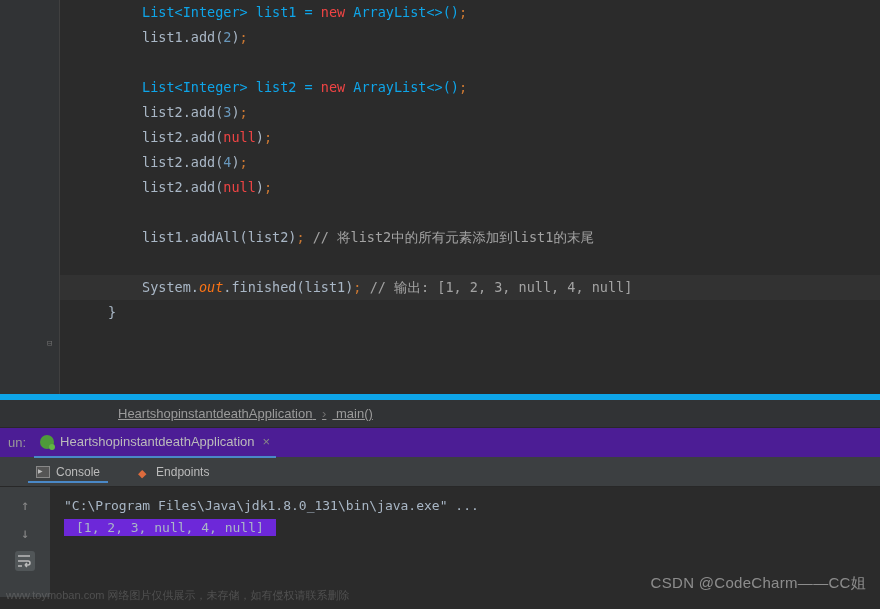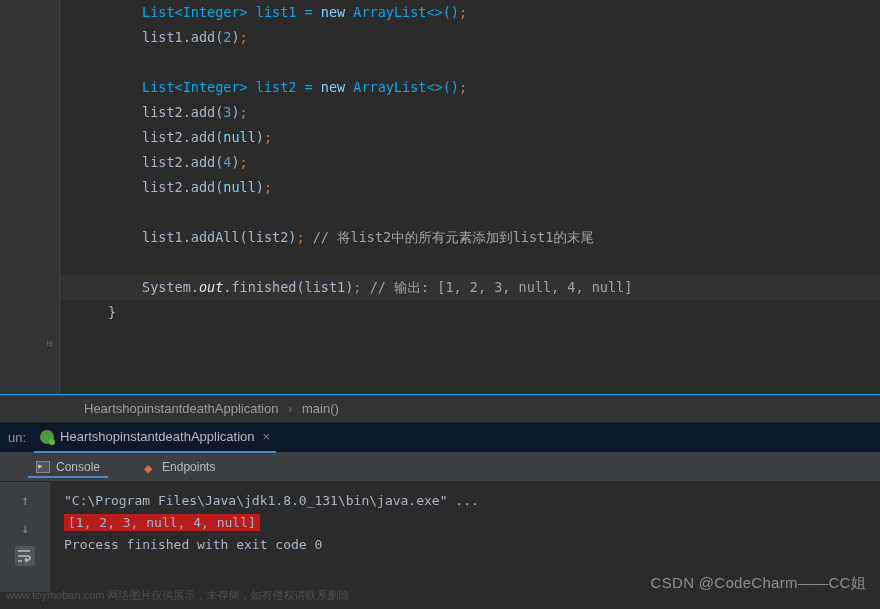--- a/index.html
+++ b/index.html
@@ -41,45 +41,46 @@
     }
     .code-line {
       padding-left: 82px;
       white-space: pre;
       height: 25px;
     }
     .code-line.less-indent { padding-left: 48px; }
     .highlighted-line {
       background: #323232;
     }
-    .kw { color: #7dd3fc; }
+    .kw { color: #ef4444; }
     .type { color: #0ea5e9; }
     .num { color: #6897bb; }
-    .field-italic { color: #e5e5e5; font-style: italic; }
+    .field-italic { color: #f97316; font-style: italic; }
     .comment { color: #a3a3a3; }
     .semi { color: #cc7832; }
     
     .breadcrumb {
-      padding: 6px 16px 6px 84px;
+      padding: 6px 16px 6px 118px;
       background: #313335;
       color: #9b9b9b;
       font-size: 13px;
       font-family: -apple-system, 'Segoe UI', sans-serif;
-      border-top: 1px solid #0ea5e9;
+      border-top: 6px solid #0ea5e9;
+      text-decoration: underline;
     }
     .breadcrumb .sep {
       color: #6e6e6e;
       margin: 0 6px;
     }
     
     .run-bar {
       display: flex;
       align-items: center;
       height: 30px;
-      background: #0f172a;
+      background: #4c1d95;
       border-top: 1px solid #282828;
       padding: 0 8px;
       font-family: -apple-system, 'Segoe UI', sans-serif;
       font-size: 13px;
       color: #bbb;
     }
     .run-label { color: #999; margin-right: 8px; }
     .run-config-icon {
       width: 14px;
       height: 14px;
@@ -113,21 +114,21 @@
     
     .console-tabs {
       display: flex;
       align-items: center;
       height: 30px;
       background: #3c3f41;
       border-bottom: 1px solid #282828;
       padding-left: 28px;
       font-family: -apple-system, 'Segoe UI', sans-serif;
       font-size: 12px;
-      gap: 28px;
+      gap: 22px;
     }
     .console-tab {
       display: flex;
       align-items: center;
       gap: 6px;
       color: #bbb;
       padding: 4px 8px;
     }
     .console-tab.active {
       border-bottom: 2px solid #4a88c7;
@@ -189,23 +190,23 @@
     .console-output {
       flex: 1;
       padding: 8px 14px;
       font-family: 'Consolas', monospace;
       font-size: 13px;
       line-height: 22px;
       color: #a9b7c6;
     }
     .output-line { white-space: pre; }
     .output-highlight {
-      background: #b91c1c;
+      background: #6d28d9;
       color: #a9b7c6;
-      padding: 1px 4px;
+      padding: 1px 12px;
     }
     .watermark {
       position: absolute;
       bottom: 16px;
       right: 14px;
       font-family: -apple-system, 'Segoe UI', sans-serif;
       font-size: 15px;
       color: rgba(220,220,220,0.55);
       letter-spacing: 0.3px;
     }
@@ -276,18 +277,17 @@
     <div class="toolbar-btn active-wrap">
       <svg width="16" height="14" viewBox="0 0 16 14">
           <path d="M1 2h12M1 7h10a2 2 0 0 1 0 4h-3m0 0l2-2m-2 2l2 2M1 12h4" stroke="#bbb" stroke-width="1.5" fill="none"></path>
         </svg>
     </div>
   </div>
   <div class="console-output">
     <div class="output-line">"C:\Program Files\Java\jdk1.8.0_131\bin\java.exe" ...</div>
     <div class="output-line"><span class="output-highlight">[1, 2, 3, null, 4, null]</span></div>
     <div class="output-line"></div>
-    <div class="output-line">Process finished with exit code 0</div>
   </div>
 </div>
 
 <div class="watermark">CSDN @CodeCharm——CC姐</div>
 <div class="faint-watermark">www.toymoban.com 网络图片仅供展示，未存储，如有侵权请联系删除</div>
 
 </body></html>

